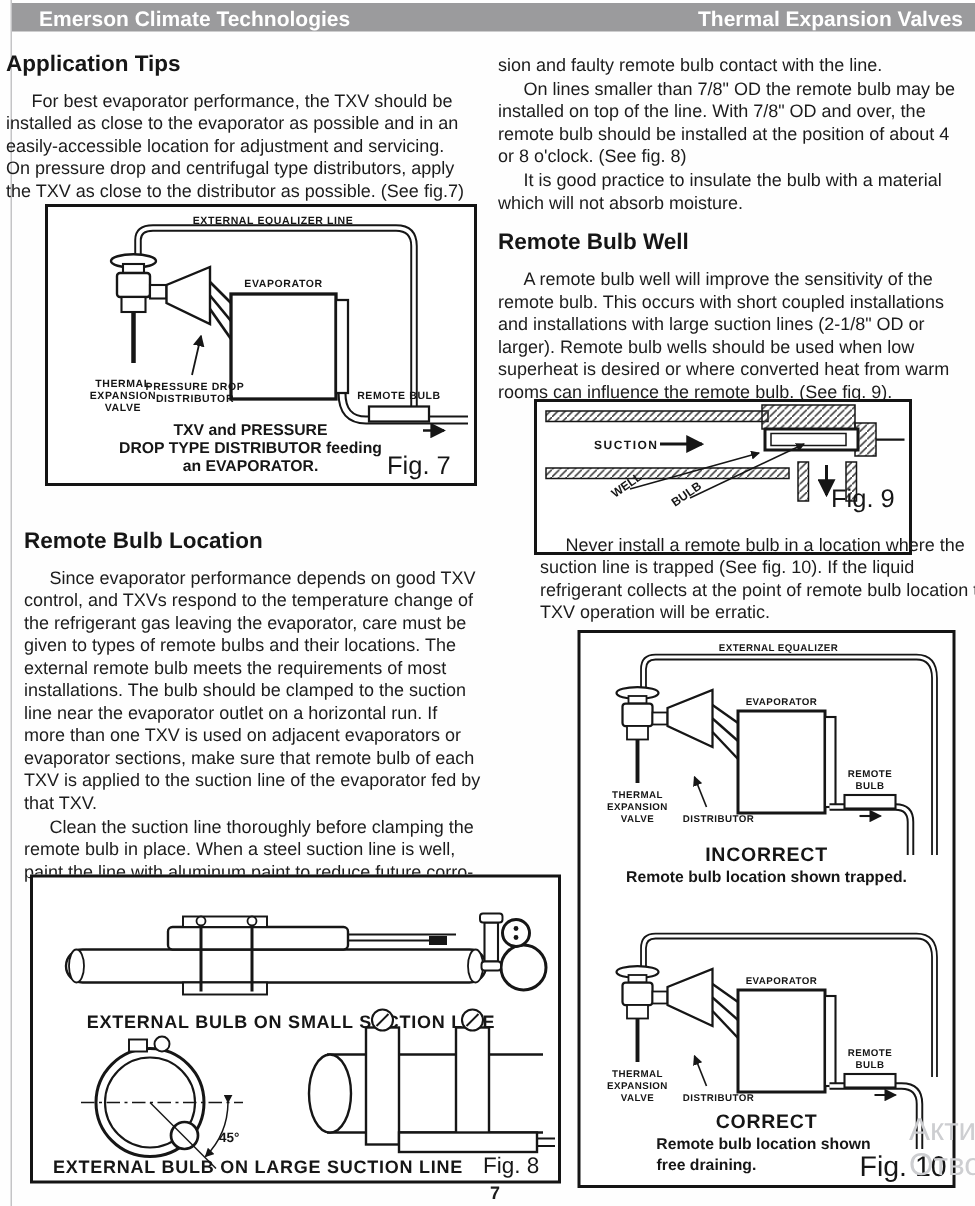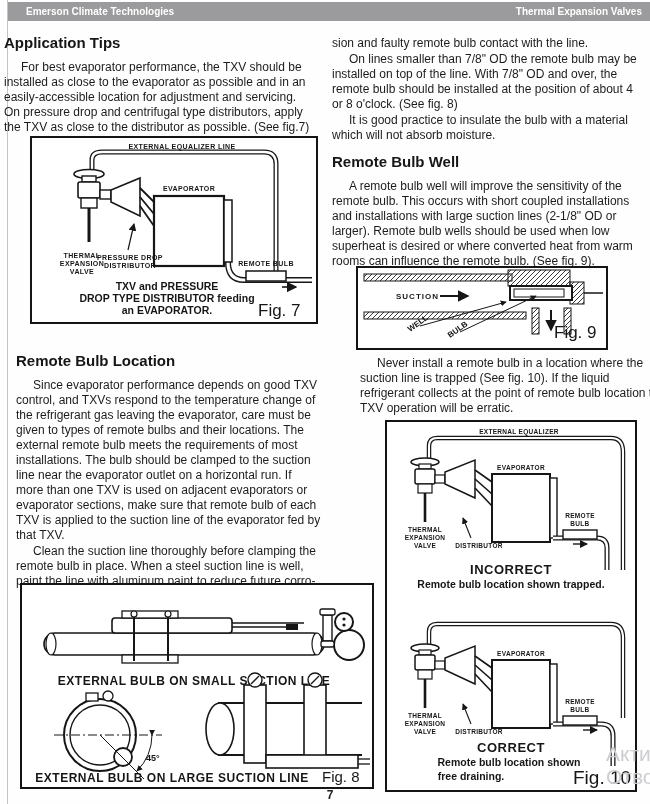--- a/index.html
+++ b/index.html
@@ -3,21 +3,21 @@
 <meta charset="utf-8">
 <style>
   html,body { margin:0; padding:0; background:#ffffff; }
   #page {
     position:relative; width:650px; height:804px; overflow:hidden;
     background:#fefefe; font-family:"Liberation Sans", sans-serif; color:#1c1c1c;
   }
   .edge-line { position:absolute; left:7px; top:0; width:1px; height:804px; background:#c4c4c6; }
   #header-bar {
     position:absolute; left:8px; top:2px; width:642px; height:19px;
-    background:#9b9b9d; color:#ffffff; font-weight:bold; font-size:10px;
+    background:#9b9b9d; color:#ffffff; font-weight:bold; font-size:14px;
     display:flex; align-items:center; justify-content:space-between;
     padding:0 8px 0 18px; box-sizing:border-box;
   }
   .col-block { position:absolute; width:306px; }
   h2.sec { font-size:15px; font-weight:bold; margin:0 0 9px 0; color:#161616; }
   p.para { font-size:12px; line-height:15px; margin:0 0 1px 0; text-indent:17px; }
   p.para.noindent { text-indent:0; }
   .figbox { position:absolute; border:2.5px solid #141414; background:#ffffff; box-sizing:border-box; }
   svg text { fill:#161616; font-family:"Liberation Sans", sans-serif; }
   .dlab   { font-size:7px;  font-weight:bold; letter-spacing:.4px; }
@@ -172,21 +172,21 @@
     <p class="para noindent">sion and faulty remote bulb contact with the line.</p>
     <p class="para">On lines smaller than 7/8" OD the remote bulb may be installed on top of the line. With 7/8" OD and over, the remote bulb should be installed at the position of about 4 or 8 o'clock. (See fig. 8)</p>
     <p class="para">It is good practice to insulate the bulb with a material which will not absorb moisture.</p>
   </div>
 
   <div class="col-block" style="left:332px; top:153px;">
     <h2 class="sec">Remote Bulb Well</h2>
     <p class="para">A remote bulb well will improve the sensitivity of the remote bulb. This occurs with short coupled installations and installations with large suction lines (2-1/8" OD or larger). Remote bulb wells should be used when low superheat is desired or where converted heat from warm rooms can influence the remote bulb. (See fig. 9).</p>
   </div>
 
-  <div class="figbox" style="left:356px; top:266px; width:252px; height:84px;">
+  <div class="figbox" style="left:356px; top:266px; width:252px; height:104px;">
     <svg width="247" height="79" viewBox="0 0 247 79">
       <defs>
         <marker id="a9" viewBox="0 0 8 8" refX="7" refY="4" markerWidth="6" markerHeight="6" orient="auto">
           <path d="M0,0 L8,4 L0,8 z" fill="#161616"></path>
         </marker>
         <pattern id="h9" patternUnits="userSpaceOnUse" width="5" height="5">
           <path d="M0,5 L5,0" stroke="#3a3a3a" stroke-width="1"></path>
         </pattern>
       </defs>
       <rect x="6" y="6" width="148" height="7" fill="url(#h9)" stroke="#161616" stroke-width="1"></rect>

